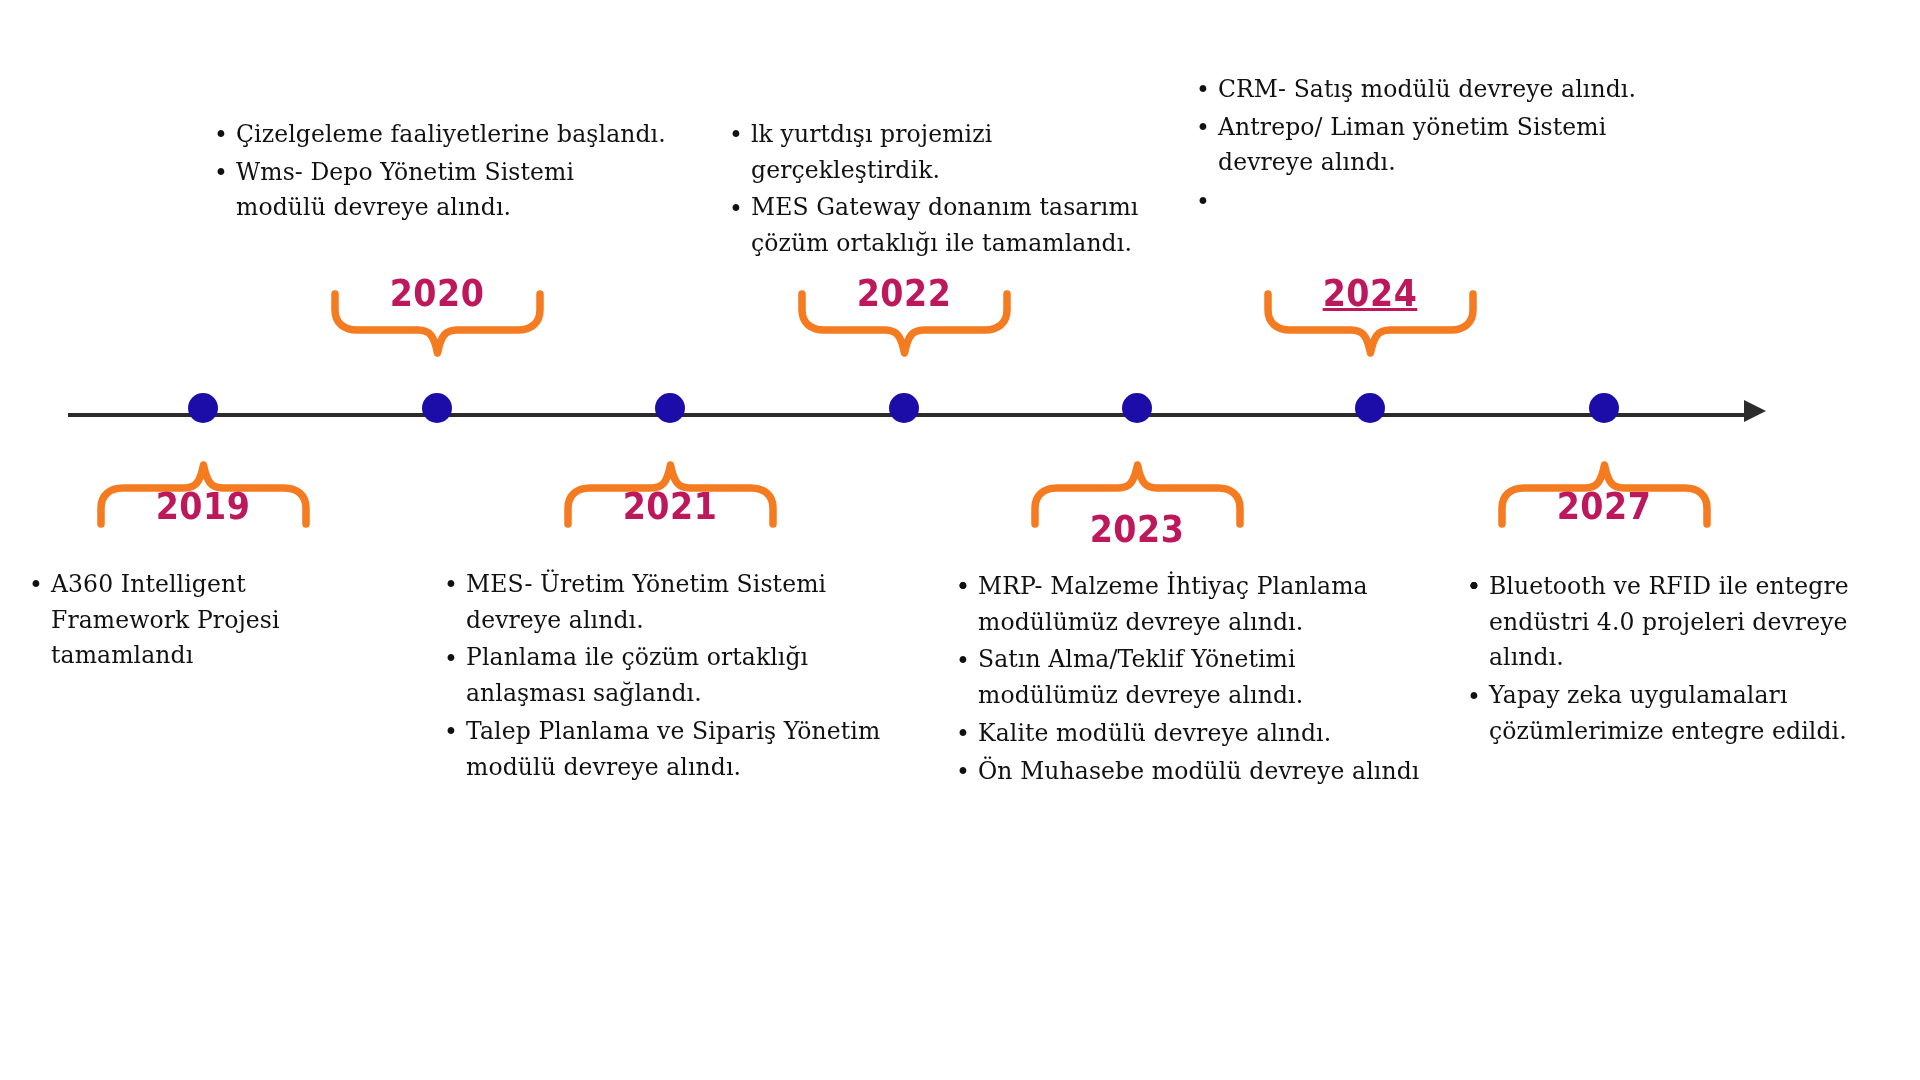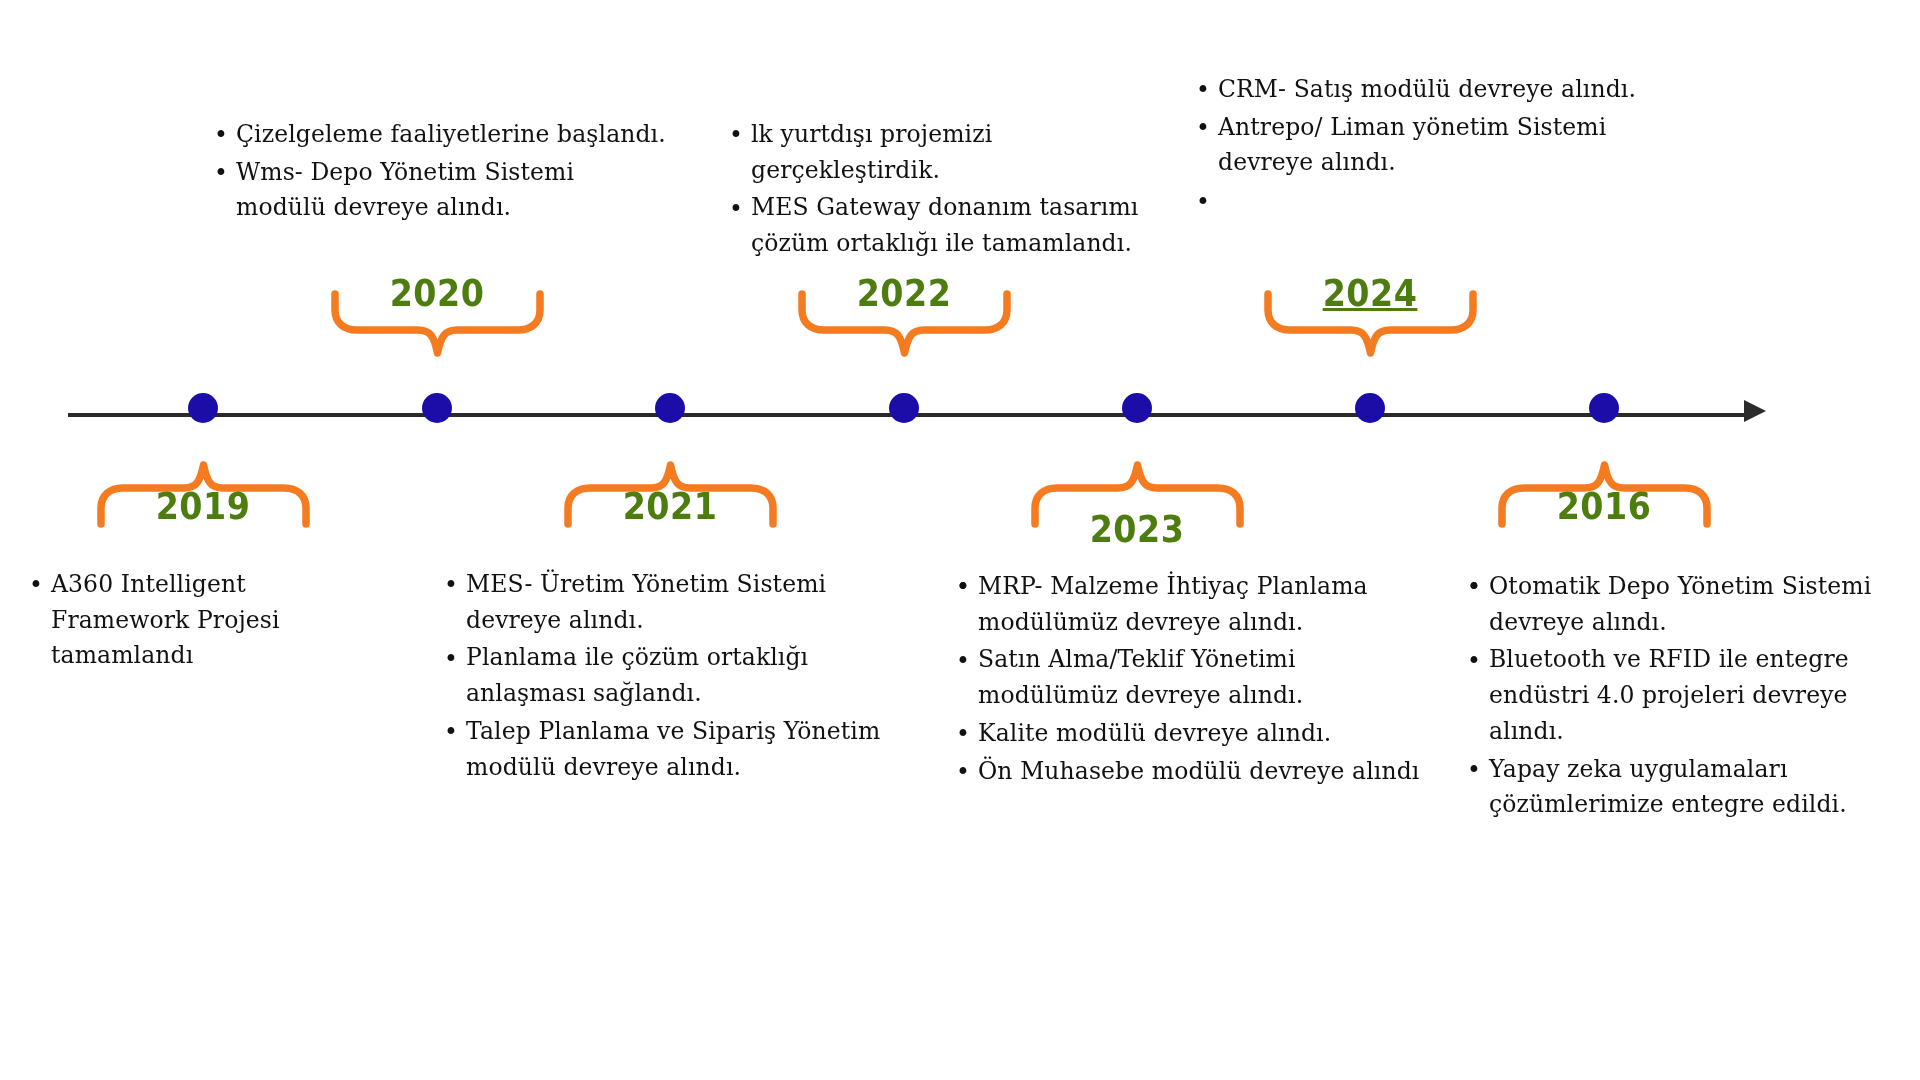--- a/index.html
+++ b/index.html
@@ -49,21 +49,21 @@
   }
 
   
   .grp{position:absolute;}
   .brace{position:absolute;left:0;top:0;}
   .year{
     position:absolute;
     font-family:"DejaVu Sans Condensed","Liberation Sans",sans-serif;
     font-weight:700;
     font-size:37px;
-    color:#4d7c0f;
+    color:#be185d;
     letter-spacing:.5px;
     white-space:nowrap;
     transform:translateX(-50%);
   }
 </style>
 </head>
 <body>
 
 <div id="stage">
 
@@ -140,21 +140,21 @@
       <path d="M5 76 L5 60 C5 47 14 40 27 40 L88 40 C100 40 104 34 107.5 17 C111 34 115 40 127 40 L188 40 C201 40 210 47 210 60 L210 76" stroke="#f47b20" stroke-width="7.5" stroke-linecap="round" stroke-linejoin="round"></path>
     </svg>
   </div>
   <div class="year" style="left:1137px;top:508px;">2023</div>
 
   <div class="grp" style="left:1497px;top:448px;width:215px;height:80px;">
     <svg class="brace" width="215" height="80" viewBox="0 0 215 80" fill="none">
       <path d="M5 76 L5 60 C5 47 14 40 27 40 L88 40 C100 40 104 34 107.5 17 C111 34 115 40 127 40 L188 40 C201 40 210 47 210 60 L210 76" stroke="#f47b20" stroke-width="7.5" stroke-linecap="round" stroke-linejoin="round"></path>
     </svg>
   </div>
-  <div class="year" style="left:1604px;top:485px;">2016</div>
+  <div class="year" style="left:1604px;top:485px;">2027</div>
 
   <div class="block" style="left:25px;top:567px;width:360px;">
     <ul>
       <li><span class="bul">•</span><span>A360 Intelligent Framework Projesi tamamlandı</span></li>
     </ul>
   </div>
 
   <div class="block" style="left:440px;top:567px;width:475px;">
     <ul>
       <li><span class="bul">•</span><span>MES- Üretim Yönetim Sistemi devreye alındı.</span></li>
@@ -169,19 +169,19 @@
       <li><span class="bul">•</span><span>MRP- Malzeme İhtiyaç Planlama modülümüz devreye alındı.</span></li>
       <li><span class="bul">•</span><span>Satın Alma/Teklif Yönetimi modülümüz devreye alındı.</span></li>
       <li><span class="bul">•</span><span>Kalite modülü devreye alındı.</span></li>
       <li><span class="bul">•</span><span>Ön Muhasebe modülü devreye alındı</span></li>
     </ul>
   </div>
 
   <div class="block" style="left:1463px;top:567px;width:460px;">
     <ul>
       <li><span class="bul">•</span></li>
-      <li><span class="bul">•</span><span>Otomatik Depo Yönetim Sistemi devreye alındı.</span></li>
+      <li><span class="bul">•</span></li>
       <li><span class="bul">•</span><span>Bluetooth ve RFID ile entegre endüstri 4.0 projeleri devreye alındı.</span></li>
       <li><span class="bul">•</span><span>Yapay zeka uygulamaları çözümlerimize entegre edildi.</span></li>
     </ul>
   </div>
 
 </div>
 
 </body></html>

